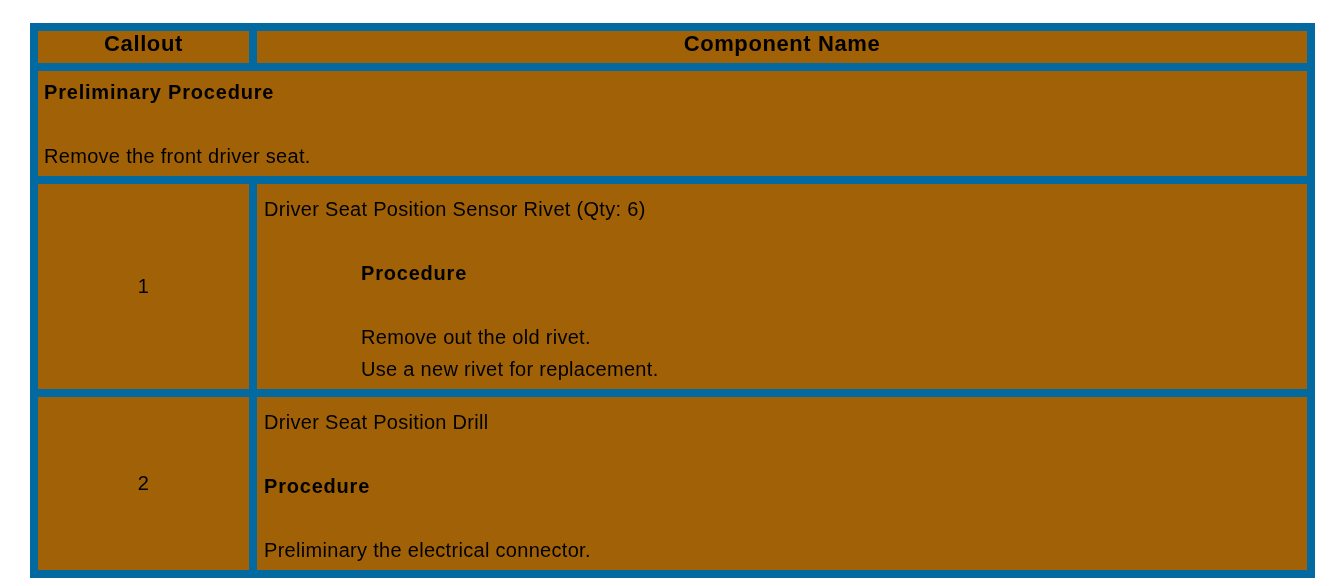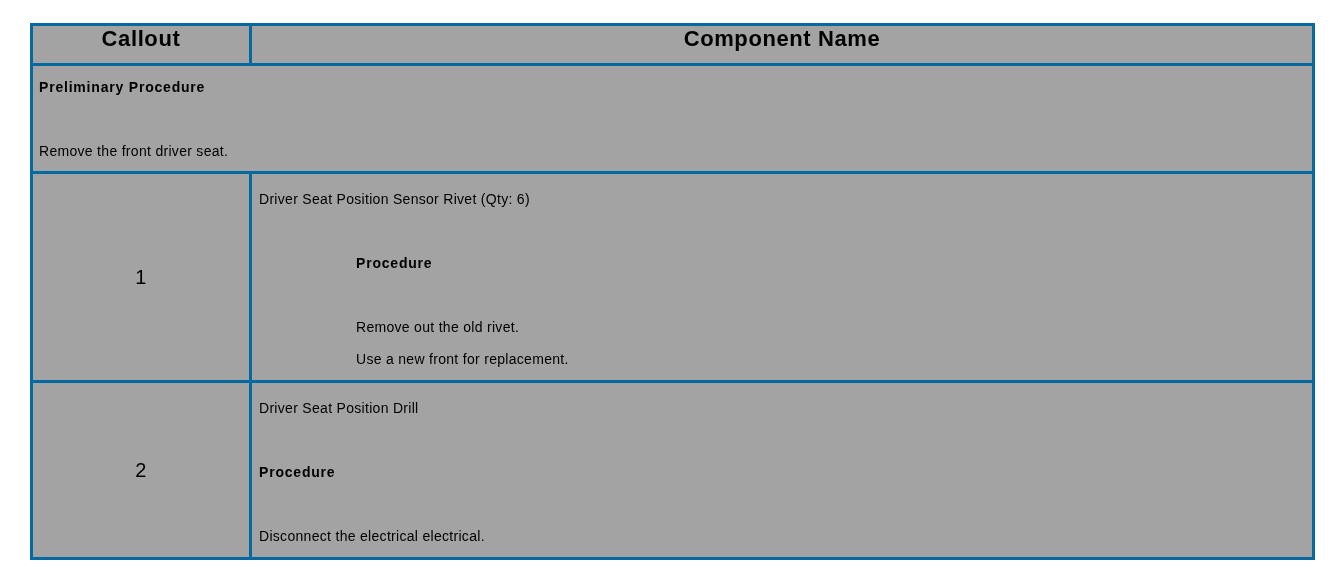--- a/index.html
+++ b/index.html
@@ -15,23 +15,23 @@
   .doc-table {
     position: absolute;
     left: 30px;
     top: 23px;
     width: 1285px;
     border-collapse: collapse;
     table-layout: fixed;
   }
   .doc-table th,
   .doc-table td {
-    border: 3px solid #0369a1;
+    border: 8px solid #0369a1;
     vertical-align: top;
-    background: #a3a3a3;
+    background: #a16207;
   }
   col.callout-col { width: 219px; }
   tr.header-row { height: 40px; }
   .header-cell {
     font-size: 22px;
     font-weight: bold;
     letter-spacing: 0.6px;
     text-align: center;
     vertical-align: middle;
     padding: 0;
@@ -42,21 +42,21 @@
   td.prelim-cell { padding: 5px 8px 4px 6px; }
   td.component-cell { padding: 9px 8px 4px 7px; }
   td.callout-cell {
     text-align: center;
     vertical-align: middle;
     font-size: 20px;
     letter-spacing: 0.3px;
     padding: 0;
   }
   .line {
-    font-size: 14px;
+    font-size: 20px;
     line-height: 32px;
     letter-spacing: 0.3px;
     white-space: pre-wrap;
   }
   .bold {
     font-weight: bold;
     letter-spacing: 0.8px;
   }
   .blank {
     height: 32px;
@@ -87,28 +87,28 @@
   </tr>
 
   <tr class="item-row-1">
     <td class="callout-cell">1</td>
     <td class="component-cell">
       <div class="line">Driver Seat Position Sensor Rivet (Qty: 6)</div>
       <div class="blank"></div>
       <div class="line bold indent">Procedure</div>
       <div class="blank"></div>
       <div class="line indent">Remove out the old rivet.</div>
-      <div class="line indent">Use a new front for replacement.</div>
+      <div class="line indent">Use a new rivet for replacement.</div>
     </td>
   </tr>
 
   <tr class="item-row-2">
     <td class="callout-cell">2</td>
     <td class="component-cell">
       <div class="line">Driver Seat Position Drill</div>
       <div class="blank"></div>
       <div class="line bold">Procedure</div>
       <div class="blank"></div>
-      <div class="line">Disconnect the electrical electrical.</div>
+      <div class="line">Preliminary the electrical connector.</div>
     </td>
   </tr>
 </tbody>
   </table>
 
 </body></html>

